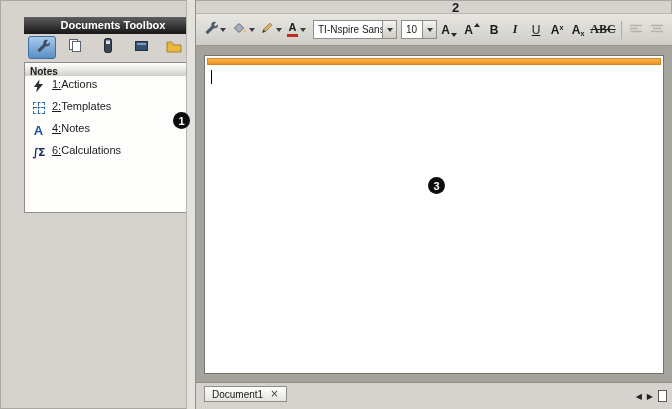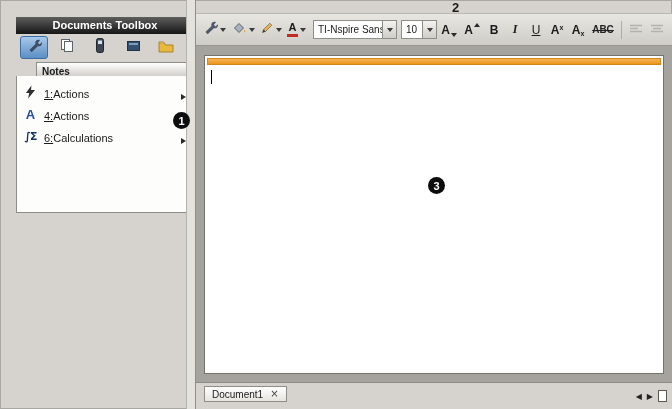--- a/index.html
+++ b/index.html
@@ -5,45 +5,45 @@
   * { margin:0; padding:0; box-sizing:border-box; }
   html,body { background:#9b9990; }
   .window {
     position:relative; width:672px; height:409px; background:#d6d3ce;
     font-family:"Liberation Sans",sans-serif; color:#1a1a1a; overflow:hidden;
     box-shadow: inset 0 0 0 1px #a9a7a1;
   }
   .glyph { font-family:"DejaVu Sans",sans-serif; }
 
   
-  .sidebar { position:absolute; left:8px; top:0; width:186px; height:100%; }
+  .sidebar { position:absolute; left:16px; top:0; width:186px; height:100%; }
   .tb-title {
     position:absolute; left:8px; top:17px; width:178px; height:17px;
     background:linear-gradient(#5e5e5e,#161616); color:#fff;
     font-size:11px; font-weight:bold; text-align:center; line-height:17px;
   }
   .tb-tabs {
     position:absolute; left:8px; top:34px; width:178px; height:27px;
     display:flex; align-items:center; gap:5px; padding-left:4px;
   }
   .tb-tab { width:28px; height:23px; display:flex; align-items:center; justify-content:center; border-radius:3px; }
   .tb-tab.selected { background:linear-gradient(#a7c9ea,#5b8fc4); border:1px solid #3a6ea5; }
 
   .notes-header {
     position:absolute; left:8px; top:62px; width:178px; height:15px;
     background:linear-gradient(#ffffff,#c6c4be); border:1px solid #8f8d87;
-    font-size:10px; font-weight:bold; display:flex; align-items:center; padding:8px 5px;margin-left:20px;
+    font-size:10px; font-weight:bold; display:flex; align-items:center; padding:8px 5px;
   }
   .collapse { margin-left:auto; transform:rotate(-90deg); font-size:10px; color:#333; line-height:1; }
 
   .notes-panel {
     position:absolute; left:8px; top:76px; width:178px; height:137px;
     background:#fdfdfc; border:1px solid #8f8d87; border-top:none; padding-top:2px;
   }
-  .menu-item { height:22px; display:flex; align-items:flex-end; padding:0 7px 0 4px; font-size:11px; }
+  .menu-item { height:22px; display:flex; align-items:flex-start; padding:0 7px 0 4px; font-size:11px; }
   .mi-icon { width:19px; height:16px; display:flex; align-items:center; justify-content:center; margin-right:4px; flex:none; }
   .mi-label { display:inline-block; white-space:nowrap; }
   .mi-label::first-letter { text-decoration:underline; }
   .mi-arrow { margin-left:auto; width:0; height:0; border-left:5px solid #2a2a2a; border-top:3.5px solid transparent; border-bottom:3.5px solid transparent; }
 
   .ic-templates { width:12px; height:12px; border:1px dashed #3a6ea5; position:relative; }
   .ic-templates::before { content:""; position:absolute; left:0; right:0; top:4px; border-top:1px dashed #3a6ea5; }
   .ic-templates::after  { content:""; position:absolute; top:0; bottom:0; left:4px; border-left:1px dashed #3a6ea5; }
   .ic-format { font-size:13px; font-weight:bold; color:#1f4e9c; line-height:1; }
   .ic-calc { font-size:11px; font-weight:bold; color:#16325c; line-height:1; letter-spacing:-1px; }
@@ -76,21 +76,21 @@
   .combo .val { padding:0 4px; flex:1; white-space:nowrap; overflow:hidden; }
   .combo .dbtn { width:14px; height:100%; background:linear-gradient(#f4f3f0,#cfcdc7); border-left:1px solid #8f8d87; display:flex; align-items:center; justify-content:center; }
   .font-combo { width:84px; margin-left:4px; }
   .size-combo { width:36px; margin-left:3px; }
 
   .fbtn { width:20px; height:24px; display:flex; align-items:center; justify-content:center; font-size:12px; border-radius:2px; flex:none; }
   .fbtn.sz { width:22px; }
   .fb-b { font-weight:bold; }
   .fb-i { font-style:italic; font-family:"Liberation Serif",serif; font-weight:bold; }
   .fb-u { text-decoration:underline; }
-  .fb-strike { width:28px; font-size:10px; text-decoration:line-through; font-weight:bold; color:#222; }
+  .fb-strike { width:28px; font-size:12px; text-decoration:line-through; font-weight:bold; color:#222;font-family:Liberation Serif, serif; }
   .scr { font-size:7px; font-weight:bold; }
   .sup { align-self:flex-start; margin-top:6px; }
   .sub { align-self:flex-end; margin-bottom:5px; }
   .sep { width:1px; height:18px; background:#aeaca6; margin:0 3px; flex:none; }
   .fbtn.disabled { opacity:1; }
 
   .collapse-toggle { position:absolute; width:0; height:0; border-bottom:6px solid #111; border-left:5px solid transparent; border-right:5px solid transparent; }
 
   .docarea {
     position:absolute; left:0; top:46px; width:100%; height:337px;
@@ -185,23 +185,30 @@
         <span class="mi-icon">
           <svg width="11" height="14" viewBox="0 0 12 14">
               <polygon points="7,0 1,8 4.6,8 3.4,14 11,4.8 6.6,4.8" fill="#2f2f2f"></polygon>
             </svg>
         </span>
         <span class="mi-label">1:Actions</span>
         <span class="mi-arrow"></span>
       </div>
       <div class="menu-item">
         <span class="mi-icon">
+            <span class="ic-templates"></span>
+          </span>
+        <span class="mi-label">2:Templates</span>
+        <span class="mi-arrow"></span>
+      </div>
+      <div class="menu-item">
+        <span class="mi-icon">
             <span class="ic-format">A</span>
           </span>
-        <span class="mi-label">4:Actions</span>
+        <span class="mi-label">4:Notes</span>
         <span class="mi-arrow"></span>
       </div>
       <div class="menu-item">
         <span class="mi-icon">
             <span class="ic-calc glyph">∫Σ</span>
           </span>
         <span class="mi-label">6:Calculations</span>
         <span class="mi-arrow"></span>
       </div>
     </div>

